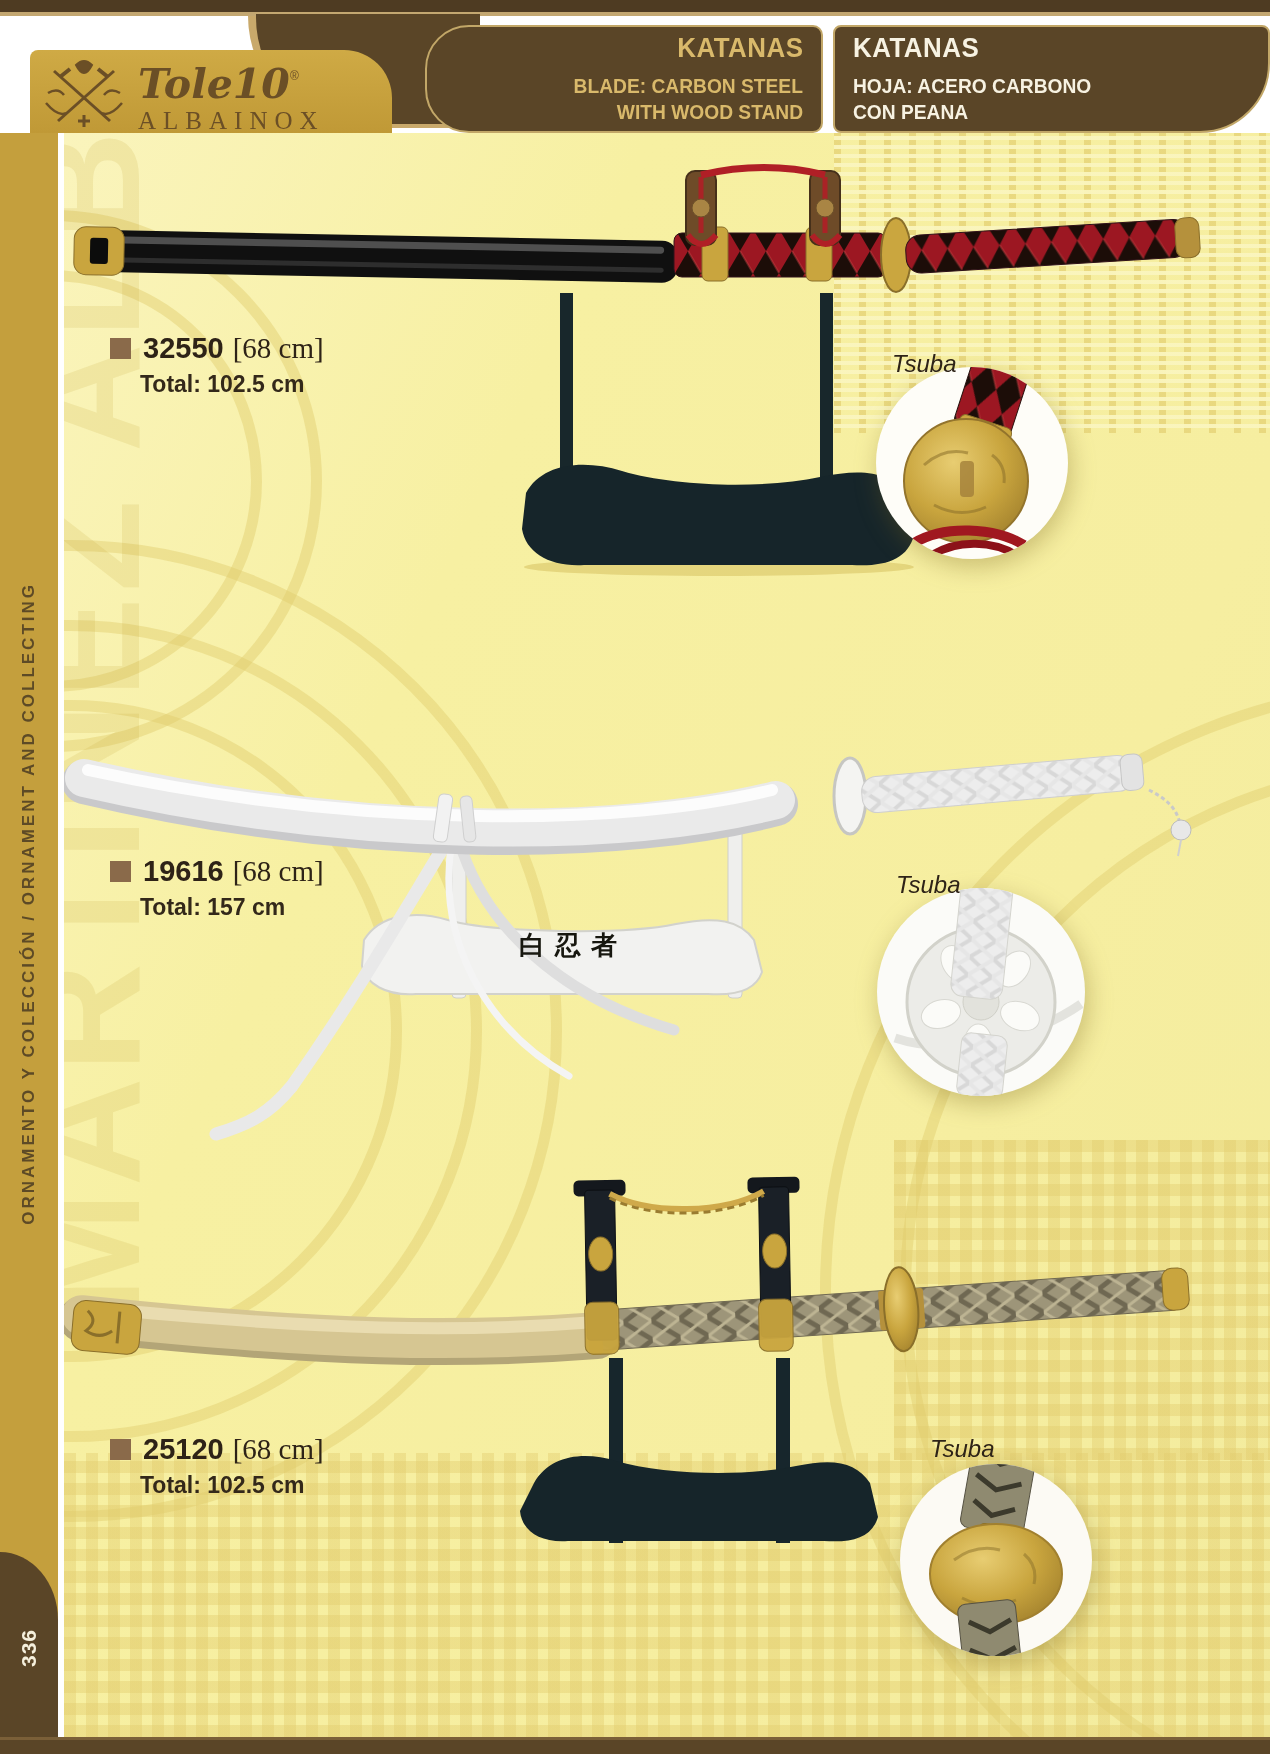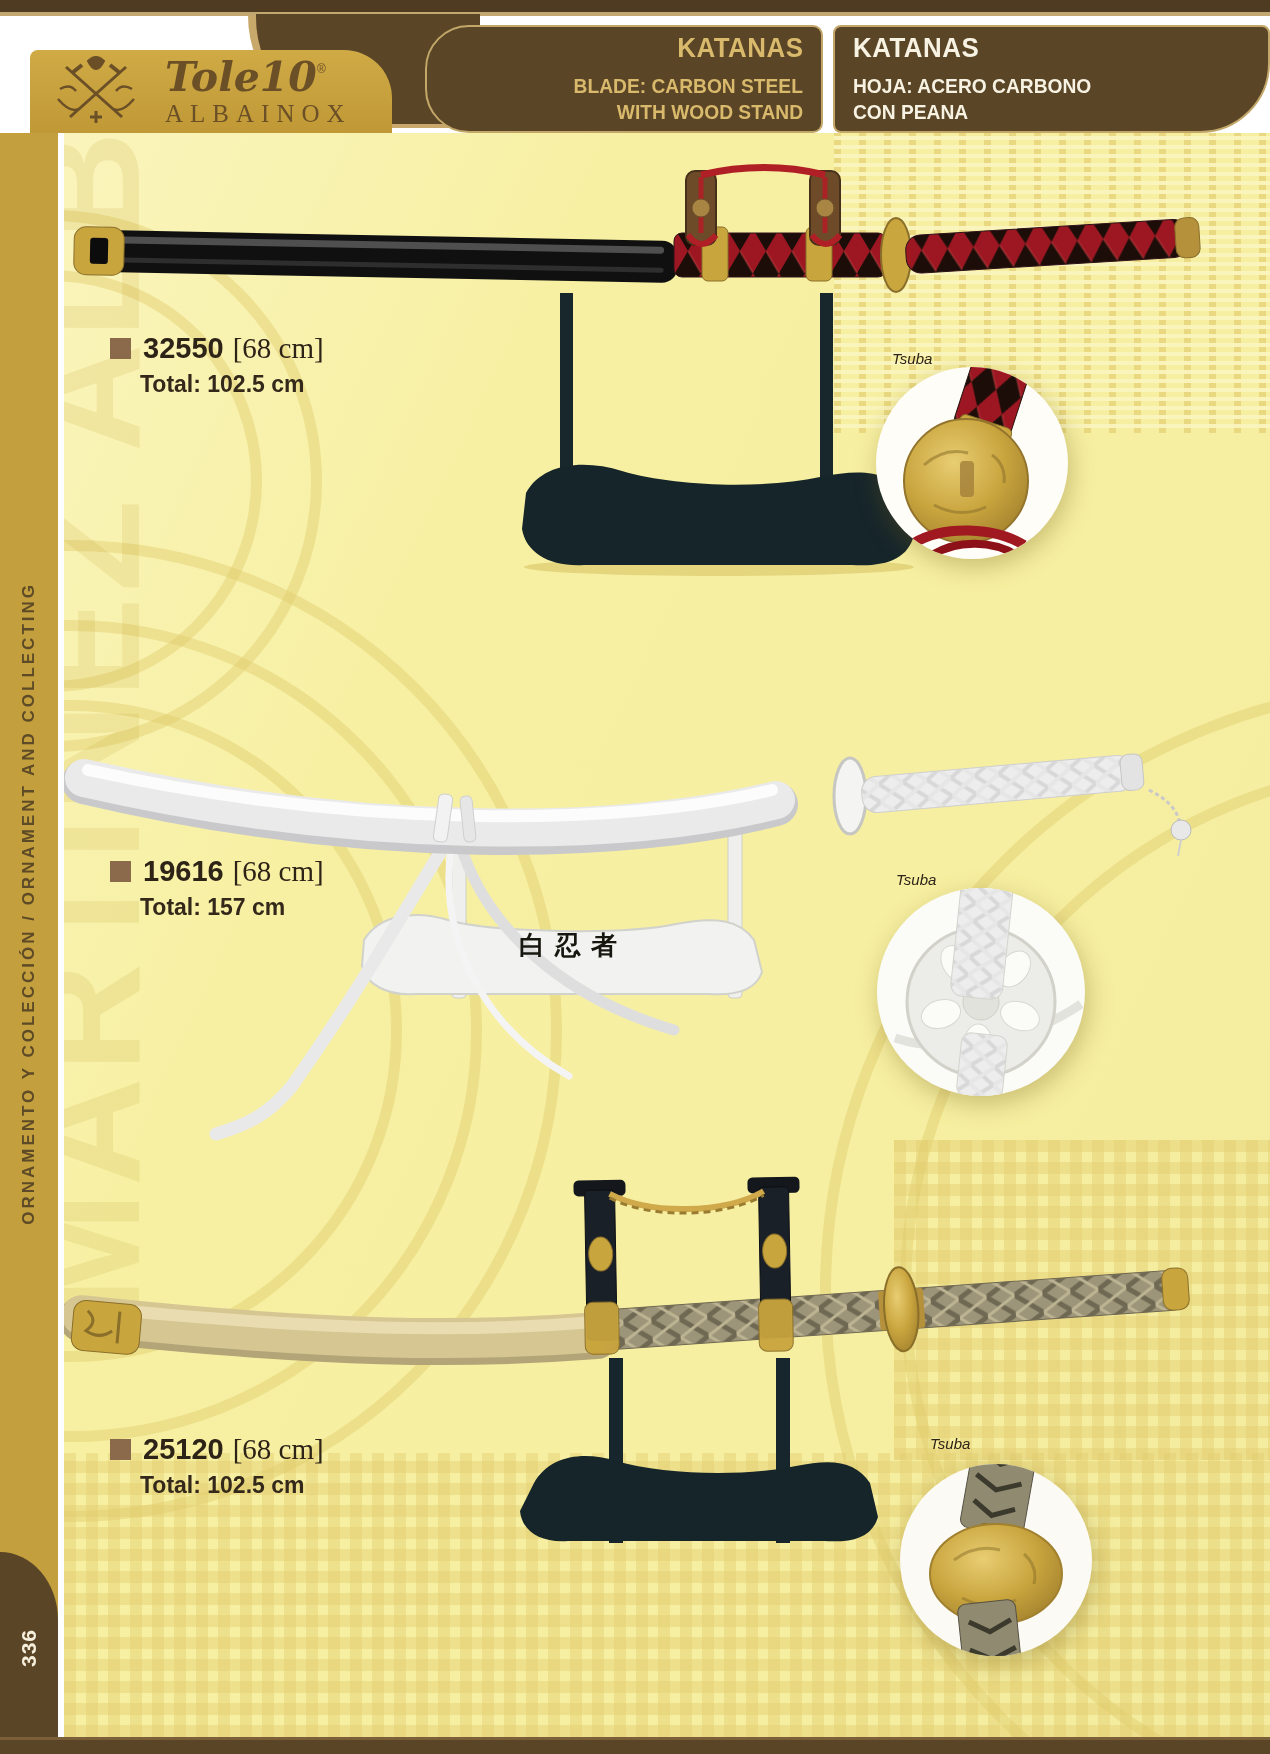--- a/index.html
+++ b/index.html
@@ -7,21 +7,21 @@
         font-family:"Liberation Sans", sans-serif;}
   
   .top-bar{position:absolute;left:0;top:0;width:1270px;height:12px;background:#4e3b22;}
   .top-line{position:absolute;left:0;top:12px;width:1270px;height:4px;background:#c3a771;}
   .swoosh-gold{position:absolute;left:248px;top:16px;width:230px;height:112px;background:#c9a96b;
         border-radius:0 0 0 118px;}
   .swoosh{position:absolute;left:256px;top:14px;width:224px;height:110px;background:#5a4527;
         border-radius:0 0 0 106px;}
   .logo-panel{position:absolute;left:30px;top:50px;width:362px;height:83px;
         background:linear-gradient(#cfaa45,#c09936);border-radius:8px 48px 0 0;
-        display:flex;align-items:center;gap:23px;padding-left:20px;box-sizing:border-box;}
+        display:flex;align-items:flex-end;gap:8px;padding-left:8px;box-sizing:border-box;}
   .brand-text{color:#6b4f26;line-height:1;}
   .brand-name{font-family:"DejaVu Serif", serif;font-style:italic;font-weight:bold;font-size:41px;}
   .brand-reg{font-size:12px;vertical-align:18px;}
   .brand-sub{font-family:"Liberation Serif", serif;font-size:25px;letter-spacing:7px;margin-top:3px;}
   .hdr-panel{position:absolute;top:25px;height:108px;background:#5a4527;box-sizing:border-box;
         border:2px solid #c2a768;display:flex;flex-direction:column;justify-content:center;}
   .hdr-en{left:425px;width:398px;border-radius:44px 10px 10px 44px;align-items:flex-end;
         padding:6px 18px 6px 30px;}
   .hdr-es{left:833px;width:437px;border-radius:8px 8px 70px 8px;align-items:flex-start;
         padding:6px 10px 6px 18px;}
@@ -56,21 +56,21 @@
         transform:rotate(-90deg);font-size:150px;font-weight:bold;letter-spacing:6px;
         color:rgba(198,168,58,.17);white-space:nowrap;text-align:center;}
   .scene{position:absolute;left:0;}
   
   .prod-label{position:absolute;color:#2e2317;}
   .code-line{font-size:29px;display:flex;align-items:center;}
   .bullet{display:inline-block;width:21px;height:21px;background:#8a6a4a;margin-right:12px;}
   .code{font-weight:bold;margin-right:9px;}
   .size{font-weight:normal;font-family:Liberation Serif, serif;}
   .total{font-size:23px;font-weight:bold;margin:6px 0 0 30px;color:#33281a;}
-  .tsuba-label{position:absolute;font-size:15px;font-style:italic;color:#2e2317;}
+  .tsuba-label{position:absolute;font-size:24px;font-style:italic;color:#2e2317;}
   .tsuba-photo{position:absolute;filter:drop-shadow(3px 8px 12px rgba(120,100,30,.35));}
   .stand-text{position:absolute;width:170px;text-align:center;font-size:26px;font-weight:bold;
         color:#17170f;letter-spacing:10px;font-family:"DejaVu Sans", sans-serif;}
 </style>
 </head>
 <body>
 
 <div class="page">
 
   <svg width="0" height="0" style="position:absolute" aria-hidden="true">

